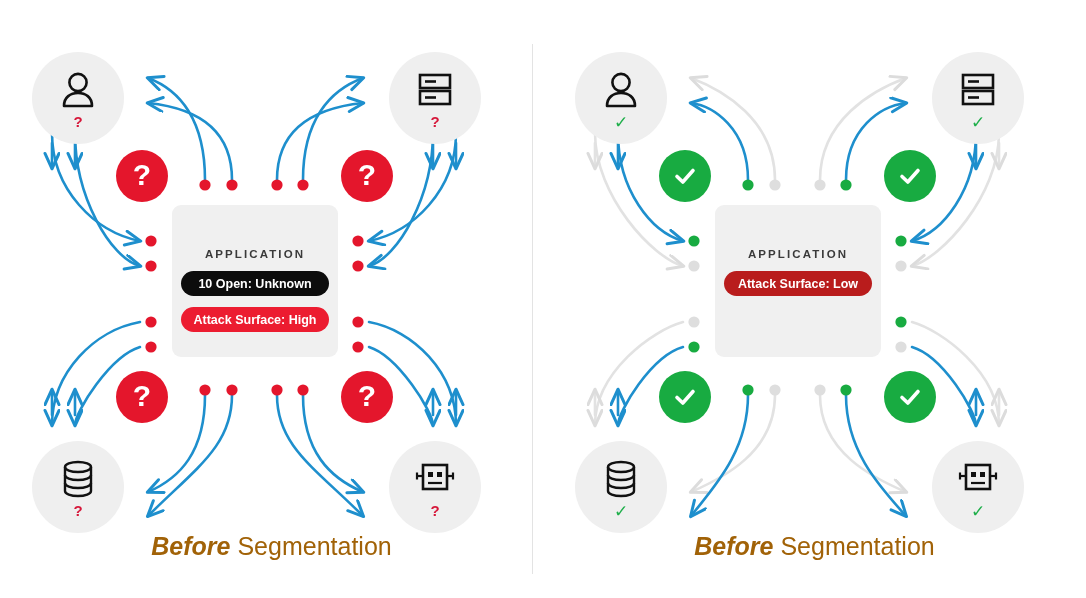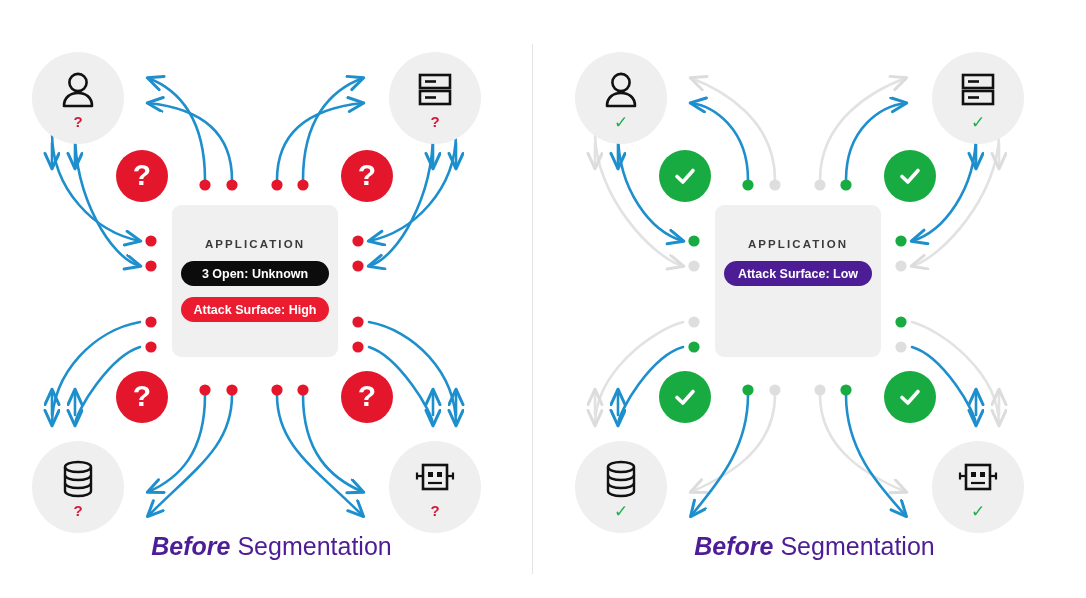--- a/index.html
+++ b/index.html
@@ -56,39 +56,39 @@
   .b-bl{left:116px;top:371px;}
   .b-br{left:341px;top:371px;}
 
   
   .app-card{
     position:absolute;left:172px;top:205px;width:166px;height:152px;
     background:#f0f0f0;border-radius:9px;
     display:flex;flex-direction:column;align-items:center;
   }
   .app-title{
-    margin-top:33px;font-size:11.5px;letter-spacing:2.1px;font-weight:700;
+    margin-top:43px;font-size:11.5px;letter-spacing:2.1px;font-weight:700;
     color:#3a3a3a;
   }
   .pill{
     margin-top:11px;width:148px;height:25px;border-radius:13px;
     display:flex;align-items:center;justify-content:center;
     font-size:12.5px;font-weight:700;color:#ffffff;white-space:nowrap;
   }
   .pill.dark{background:#0c0c0c;}
   .pill.red{background:#ec1c30;}
-  .pill.green{background:#4c1d95;}
+  .pill.green{background:#b91c1c;}
 
   
   .flow{position:absolute;left:0;top:0;width:543px;height:598px;overflow:visible;}
 
   
   .caption{
     position:absolute;left:0;top:532px;width:543px;text-align:center;
-    font-size:25px;color:#4c1d95;font-weight:400;
+    font-size:25px;color:#a16207;font-weight:400;
   }
   .caption em{font-style:italic;font-weight:700;}
   .caption span.reg{font-style:normal;}
 </style>
 </head>
 <body>
 
 <div class="stage">
 
   <div class="divider"></div>
@@ -209,21 +209,21 @@
     </div>
     <div class="badge red b-bl">
       <span class="qm">?</span>
     </div>
     <div class="badge red b-br">
       <span class="qm">?</span>
     </div>
 
     <div class="app-card">
       <div class="app-title">APPLICATION</div>
-      <div class="pill dark">3 Open: Unknown</div>
+      <div class="pill dark">10 Open: Unknown</div>
       <div class="pill red">Attack Surface: High</div>
     </div>
 
     <div class="caption">
       <em>Before</em><span class="reg">&nbsp;</span><span class="reg">Segmentation</span>
     </div>
   </div>
 
   <div class="panel right">
 

